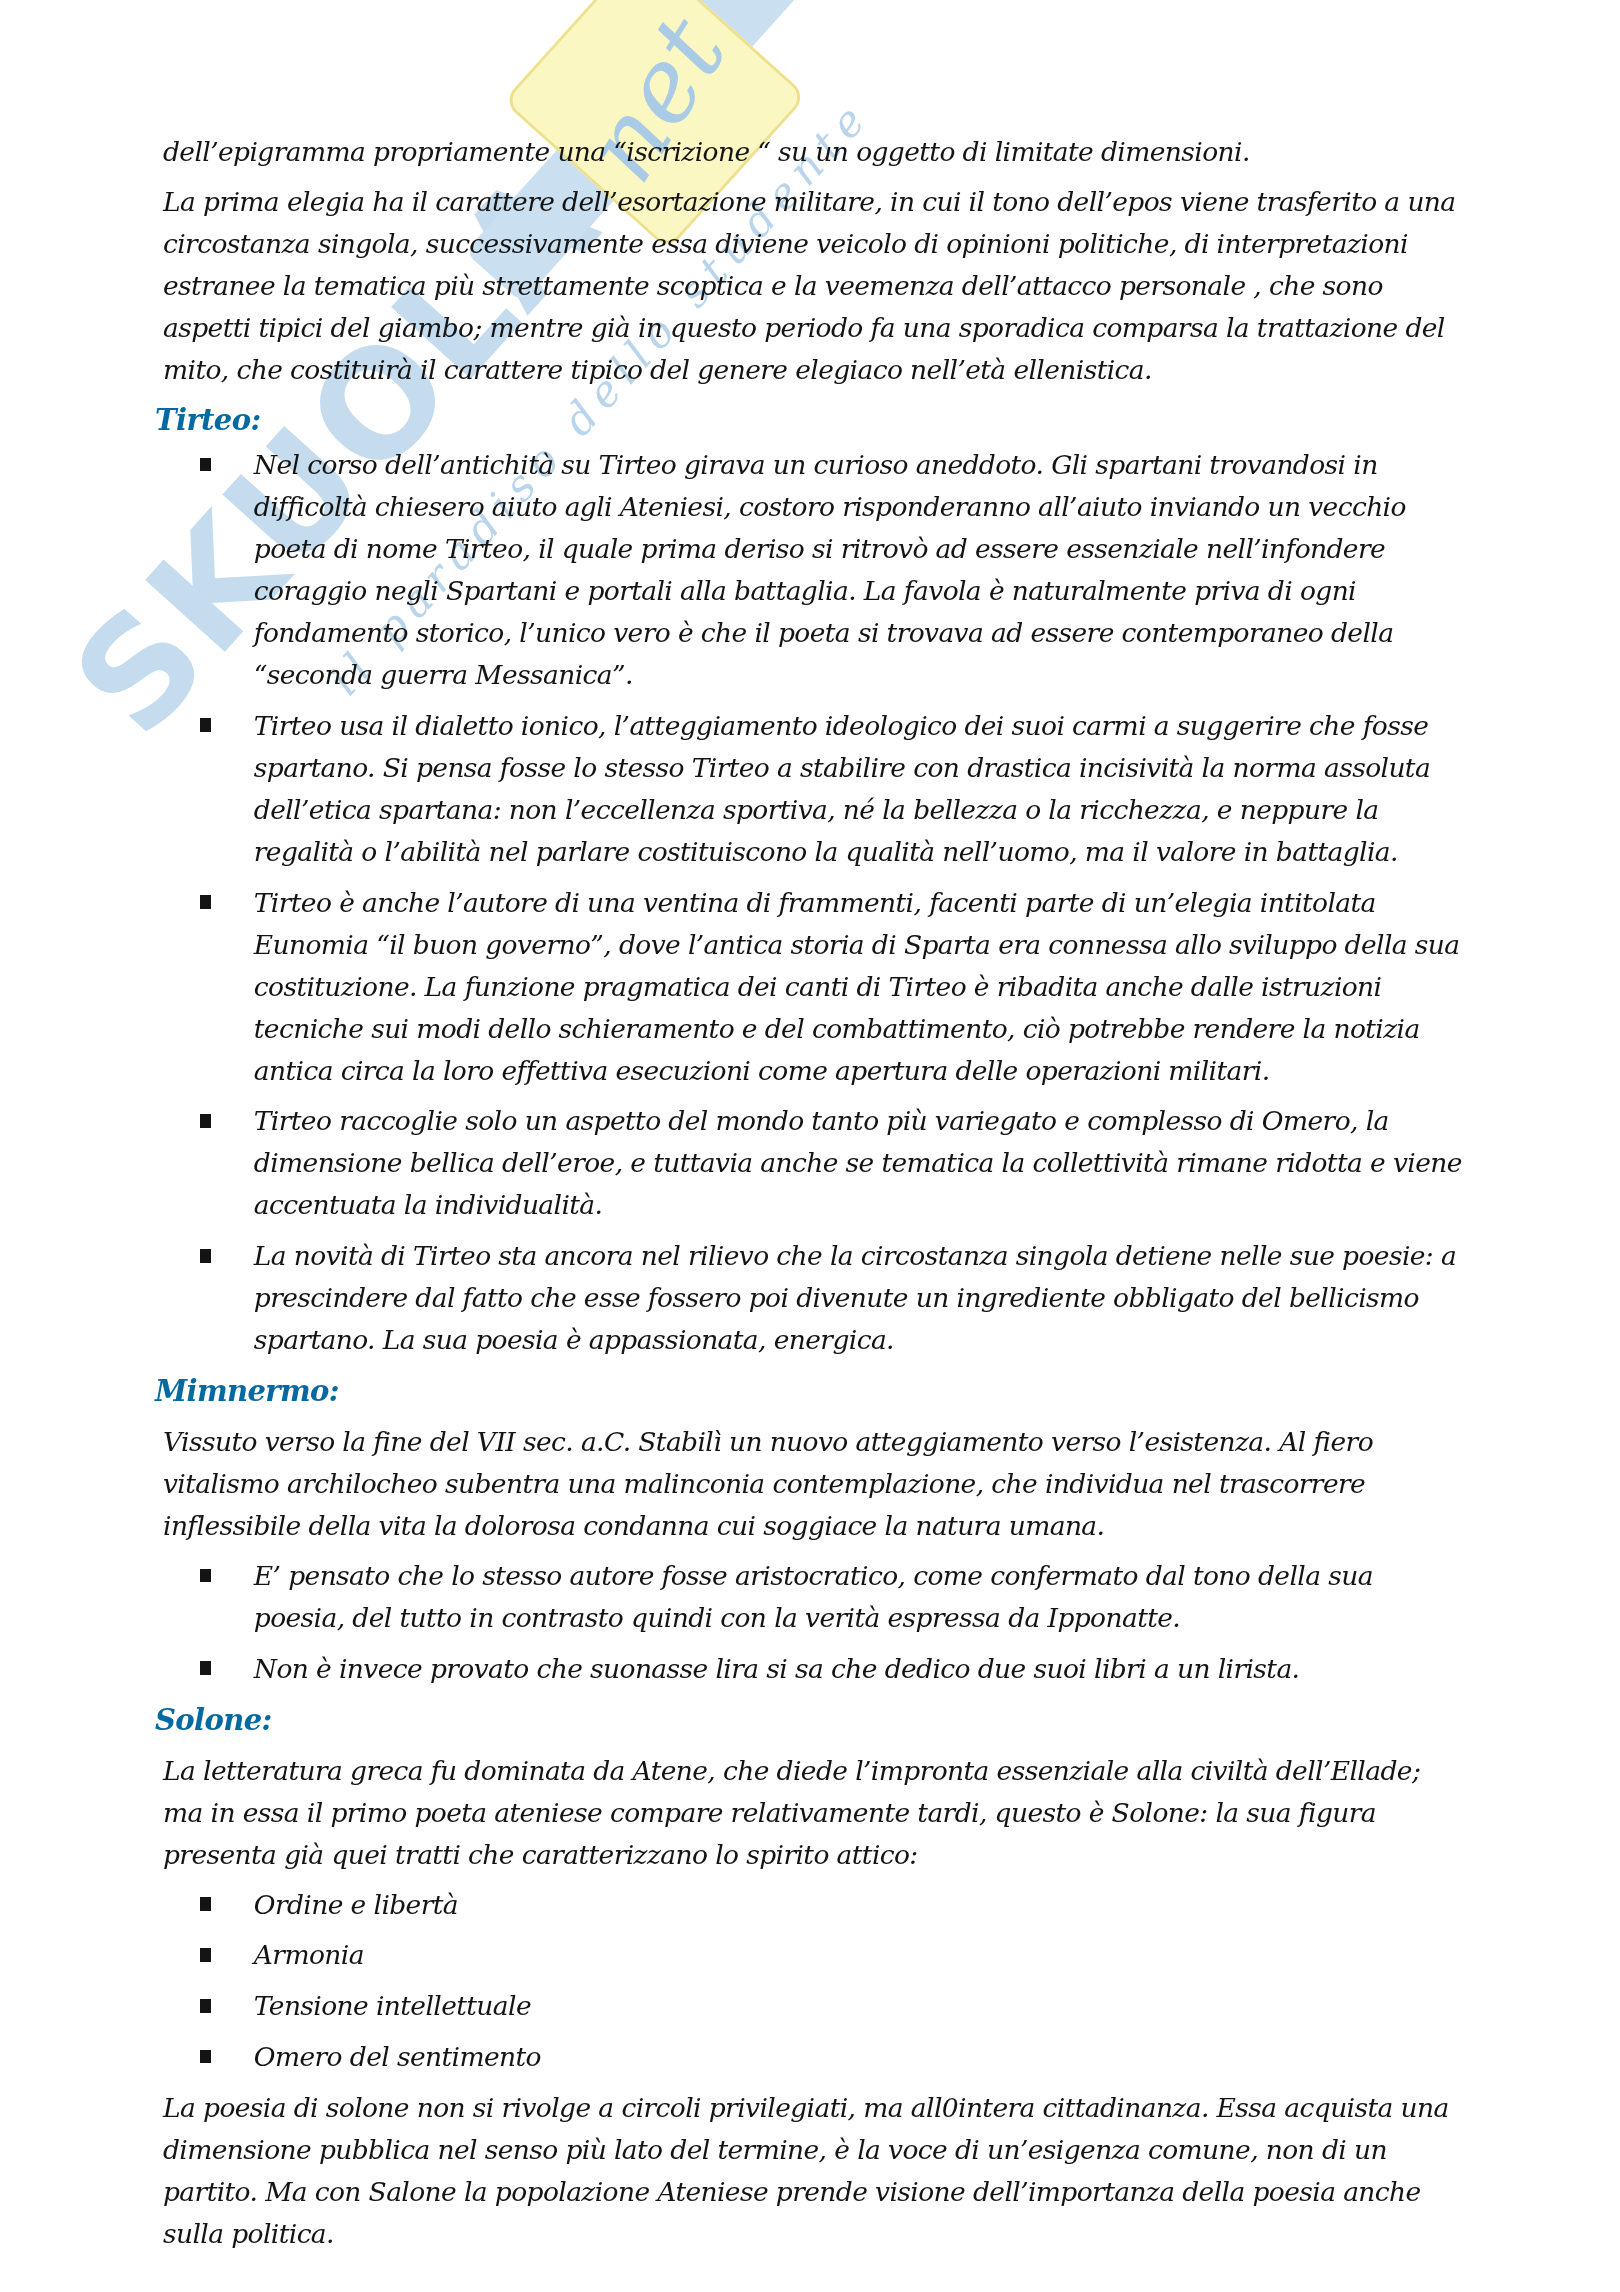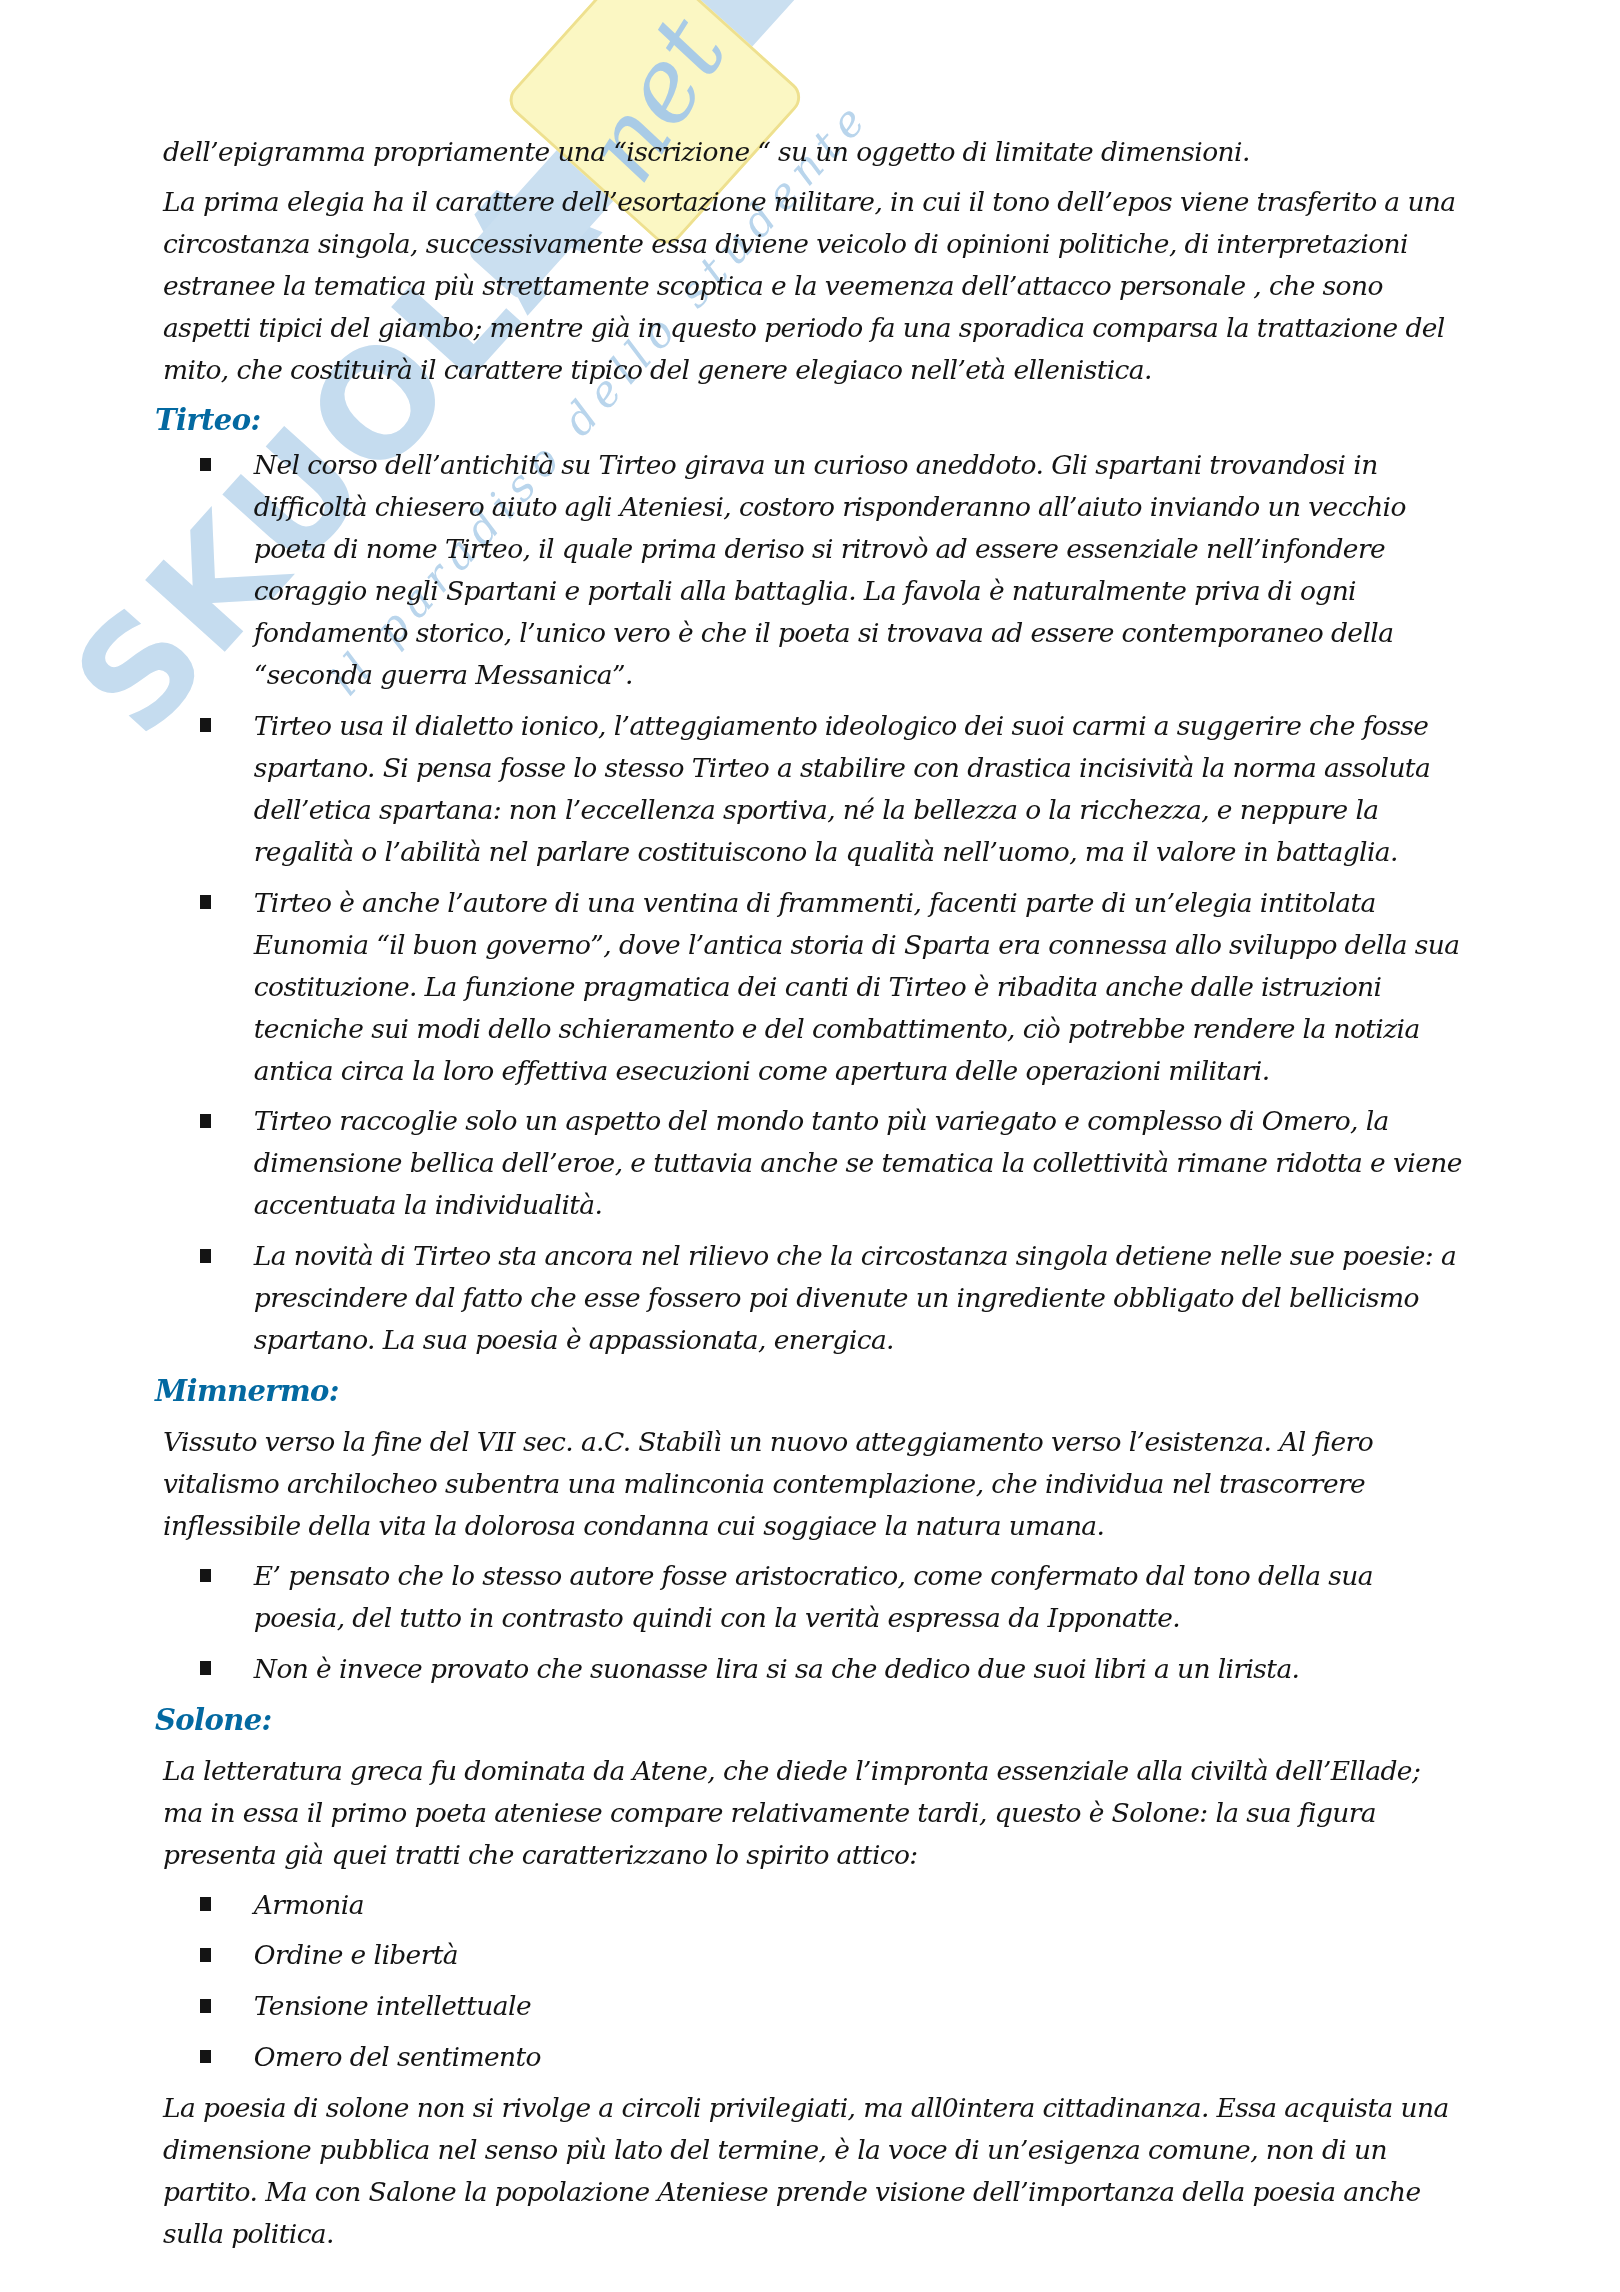--- a/index.html
+++ b/index.html
@@ -147,25 +147,25 @@
         <span class="bullet-square"></span>
         <span class="btext">Non è invece provato che suonasse lira si sa che dedico due suoi libri a un lirista.</span>
       </li>
     </ul>
 
     <h2 class="sec">Solone:</h2>
     <p class="body">La letteratura greca fu dominata da Atene, che diede l’impronta essenziale alla civiltà dell’Ellade; ma in essa il primo poeta ateniese compare relativamente tardi, questo è Solone: la sua figura presenta già quei tratti che caratterizzano lo spirito attico:</p>
     <ul class="blist">
       <li class="bitem">
         <span class="bullet-square"></span>
-        <span class="btext">Armonia</span>
+        <span class="btext">Ordine e libertà</span>
       </li>
       <li class="bitem">
         <span class="bullet-square"></span>
-        <span class="btext">Ordine e libertà</span>
+        <span class="btext">Armonia</span>
       </li>
       <li class="bitem">
         <span class="bullet-square"></span>
         <span class="btext">Tensione intellettuale</span>
       </li>
       <li class="bitem">
         <span class="bullet-square"></span>
         <span class="btext">Omero del sentimento</span>
       </li>
     </ul>

